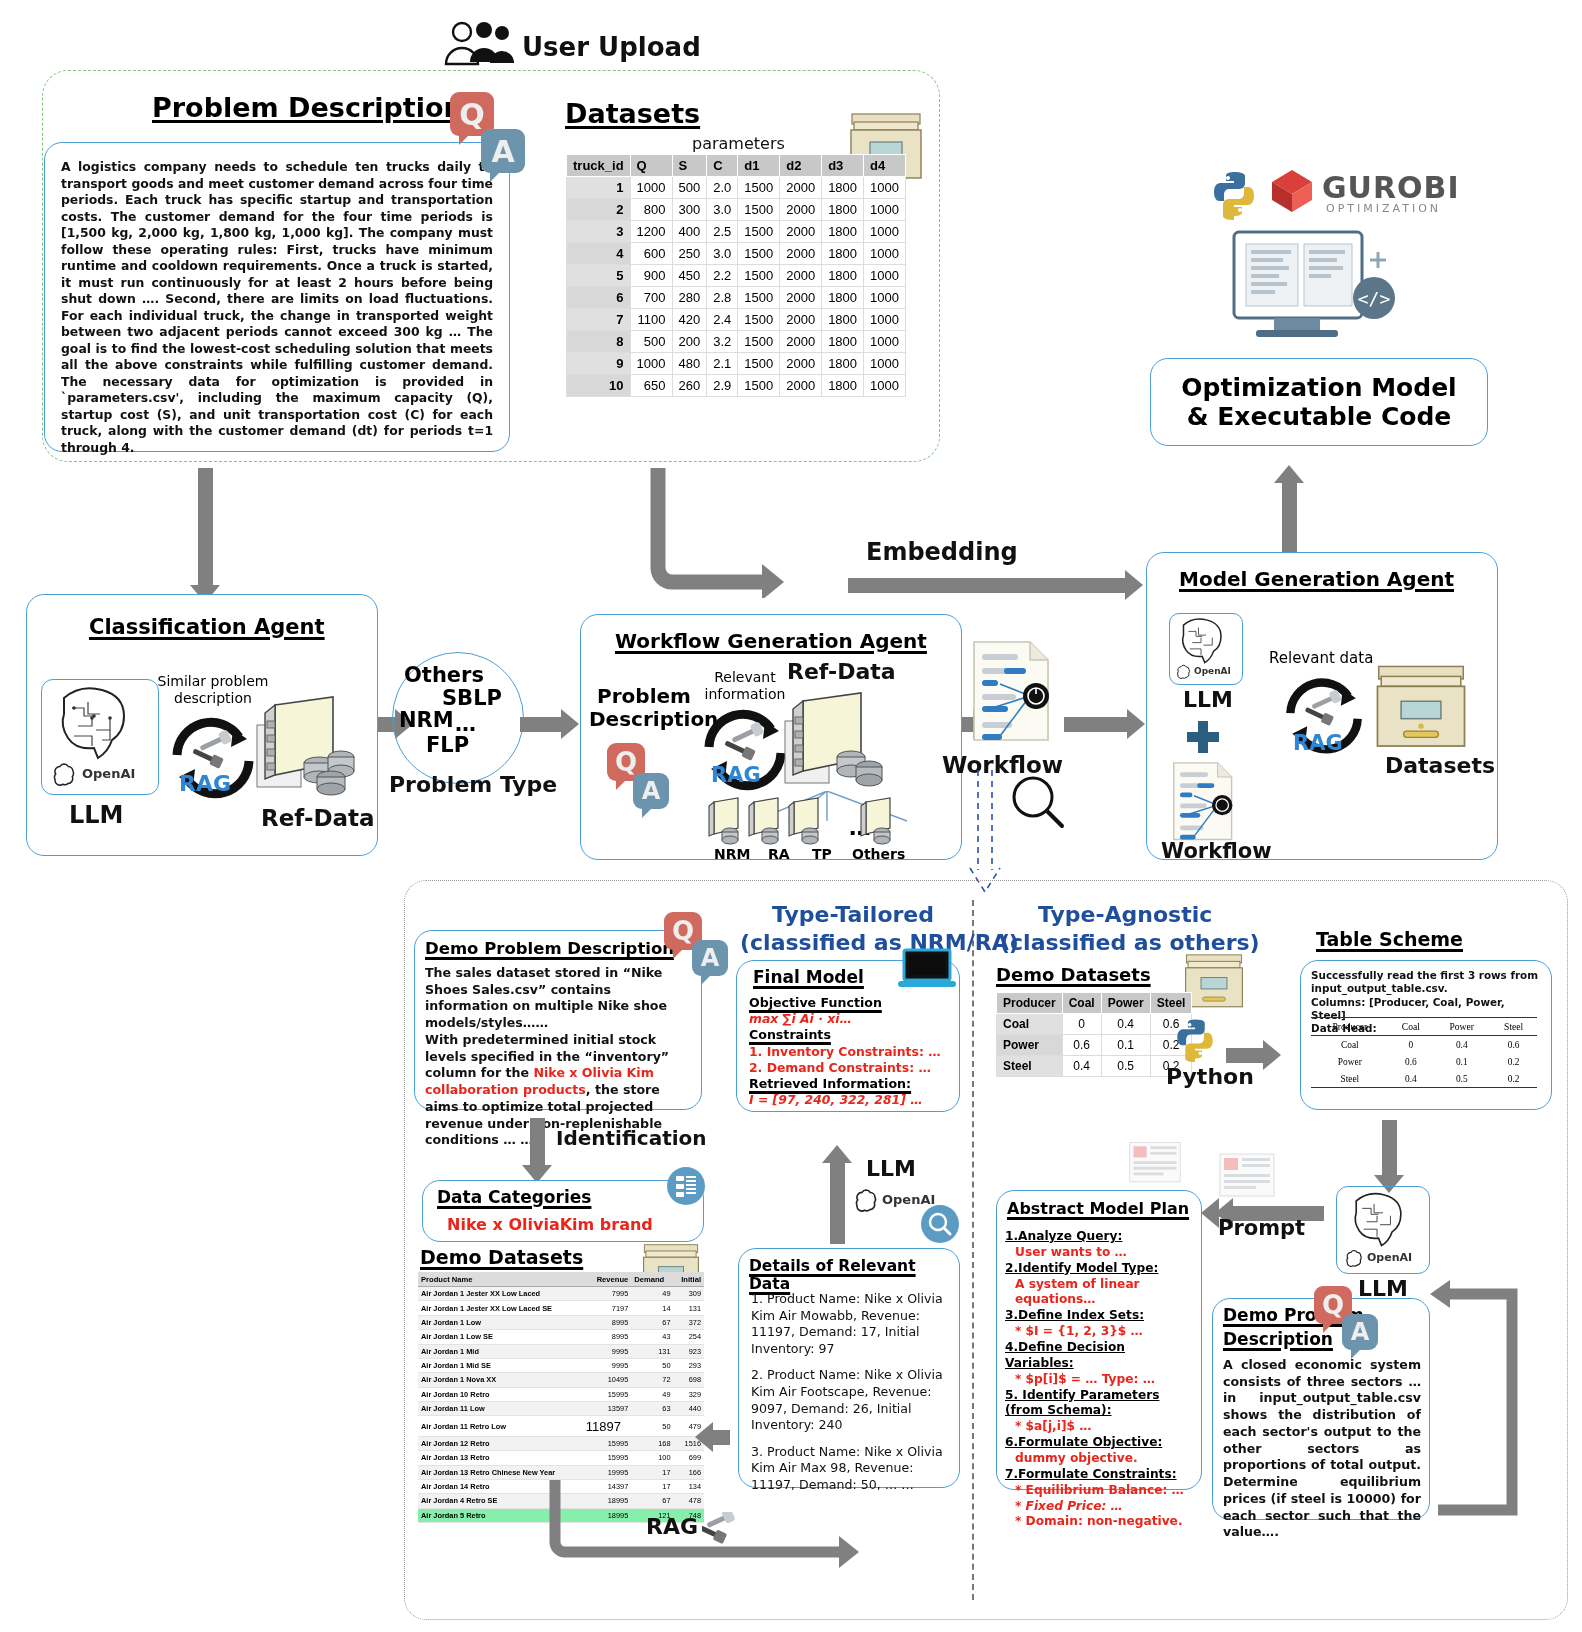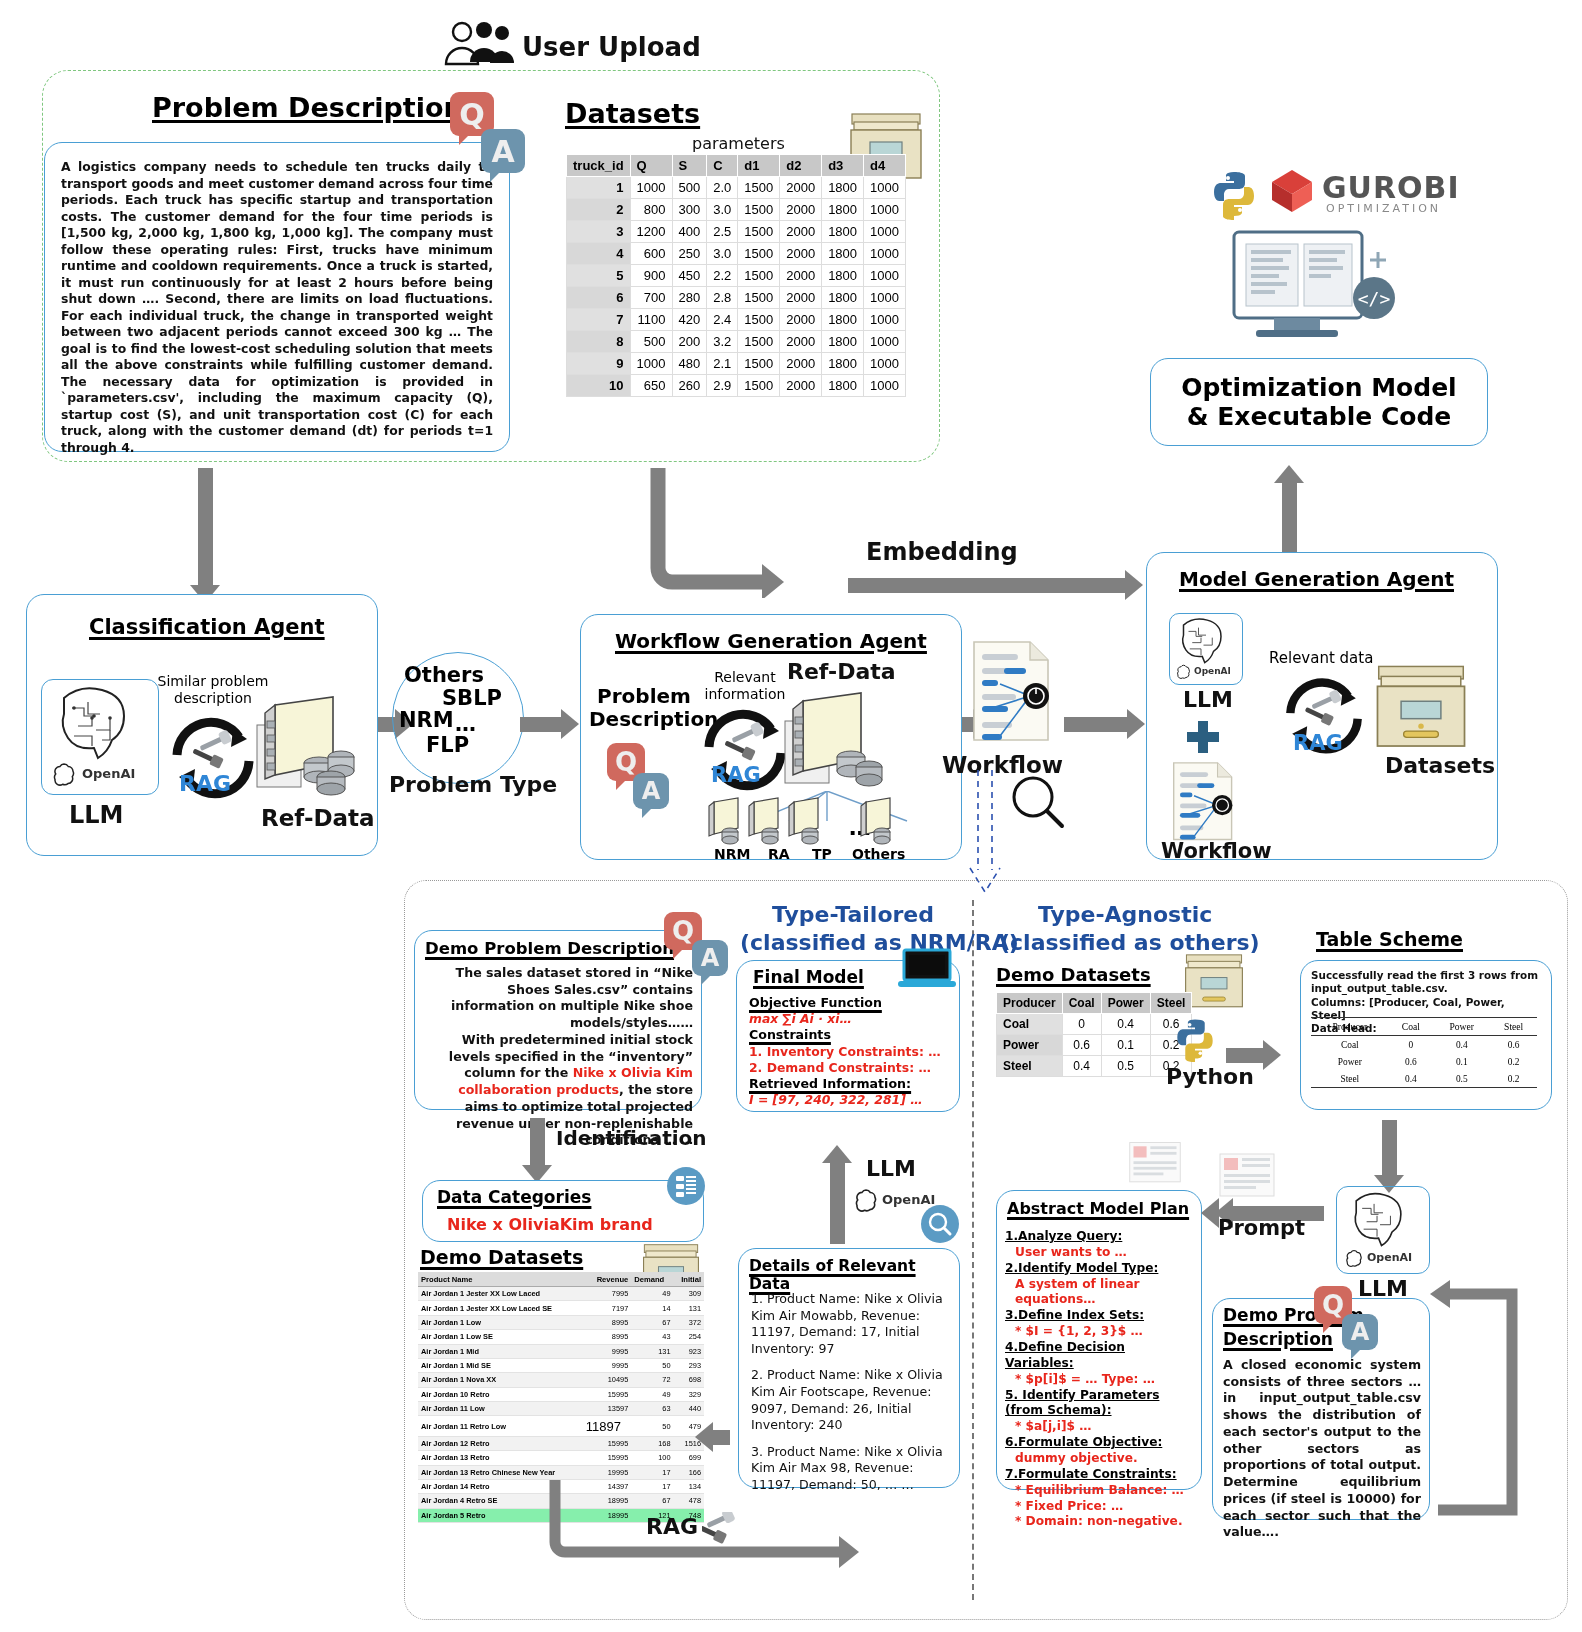--- a/index.html
+++ b/index.html
@@ -553,21 +553,21 @@
   <div class="abs label" style="left:238px;top:200px;font-size:22px;">Datasets</div>
   <div class="abs label" style="left:14px;top:286px;font-size:21px;">Workflow</div>
 </div>
 
 <div class="dashgray abs" style="left:404px;top:880px;width:1164px;height:740px;"></div>
 
 <div class="abs" style="left:972px;top:900px;width:2px;height:700px;border-left:2px dashed #777;"></div>
 
 <div class="card abs" style="left:414px;top:930px;width:288px;height:180px;">
   <div class="ttl abs" style="left:10px;top:8px;font-size:16.5px;">Demo Problem Description</div>
-  <div class="bodytxt abs" style="left:10px;top:34px;width:268px;font-size:12.6px;text-align:right;">
+  <div class="bodytxt abs" style="left:10px;top:34px;width:268px;font-size:12.6px;text-align:left;">
     <span>The sales dataset stored in “Nike Shoes Sales.csv” contains information on multiple Nike shoe models/styles……</span><br>
     <span>With predetermined initial stock levels specified in the “inventory” column for the </span><span class="red">Nike x Olivia Kim collaboration products</span><span>, the store aims to optimize total projected revenue under non-replenishable conditions … …</span>
   </div>
 </div>
 <div class="qbub abs" style="left:664px;top:912px;width:38px;height:38px;font-size:26px;">Q</div>
 <div class="abub abs" style="left:692px;top:940px;width:36px;height:36px;font-size:24px;">A</div>
 
 <div class="arrow-v abs" style="left:530px;top:1118px;height:48px;"></div>
 <div class="abs label" style="left:556px;top:1126px;font-size:20px;">Identification</div>
 
@@ -927,21 +927,21 @@
       <div style="text-decoration: underline;">3.Define Index Sets:</div>
       <div class="red" style="padding-left: 10px;">* $I = {1, 2, 3}$ …</div>
       <div style="text-decoration: underline;">4.Define Decision Variables:</div>
       <div class="red" style="padding-left: 10px;">* $p[i]$ = … Type: …</div>
       <div style="text-decoration: underline;">5. Identify Parameters (from Schema):</div>
       <div class="red" style="padding-left: 10px;">* $a[j,i]$ …</div>
       <div style="text-decoration: underline;">6.Formulate Objective:</div>
       <div class="red" style="padding-left: 10px;">dummy objective.</div>
       <div style="text-decoration: underline;">7.Formulate Constraints:</div>
       <div class="red" style="padding-left: 10px;">* Equilibrium Balance: …</div>
-      <div class="red" style="padding-left: 10px;">* Fixed Price: …</div>
+      <div class="red" style="padding-left: 10px; font-style: italic;">* Fixed Price: …</div>
       <div class="red" style="padding-left: 10px;">* Domain: non-negative.</div>
     </div>
 </div>
 <div class="abs" style="left:1126px;top:1140px;width:58px;height:50px;">
   <svg width="58" height="50" viewBox="0 0 62 52">
     <rect x="4" y="2" width="54" height="42" fill="#fafafa" stroke="#ddd"></rect>
     <g fill="#f3bdbd">
         <rect x="8" y="6" width="14" height="12"></rect>
       </g>
     <g fill="#d9dde0">

